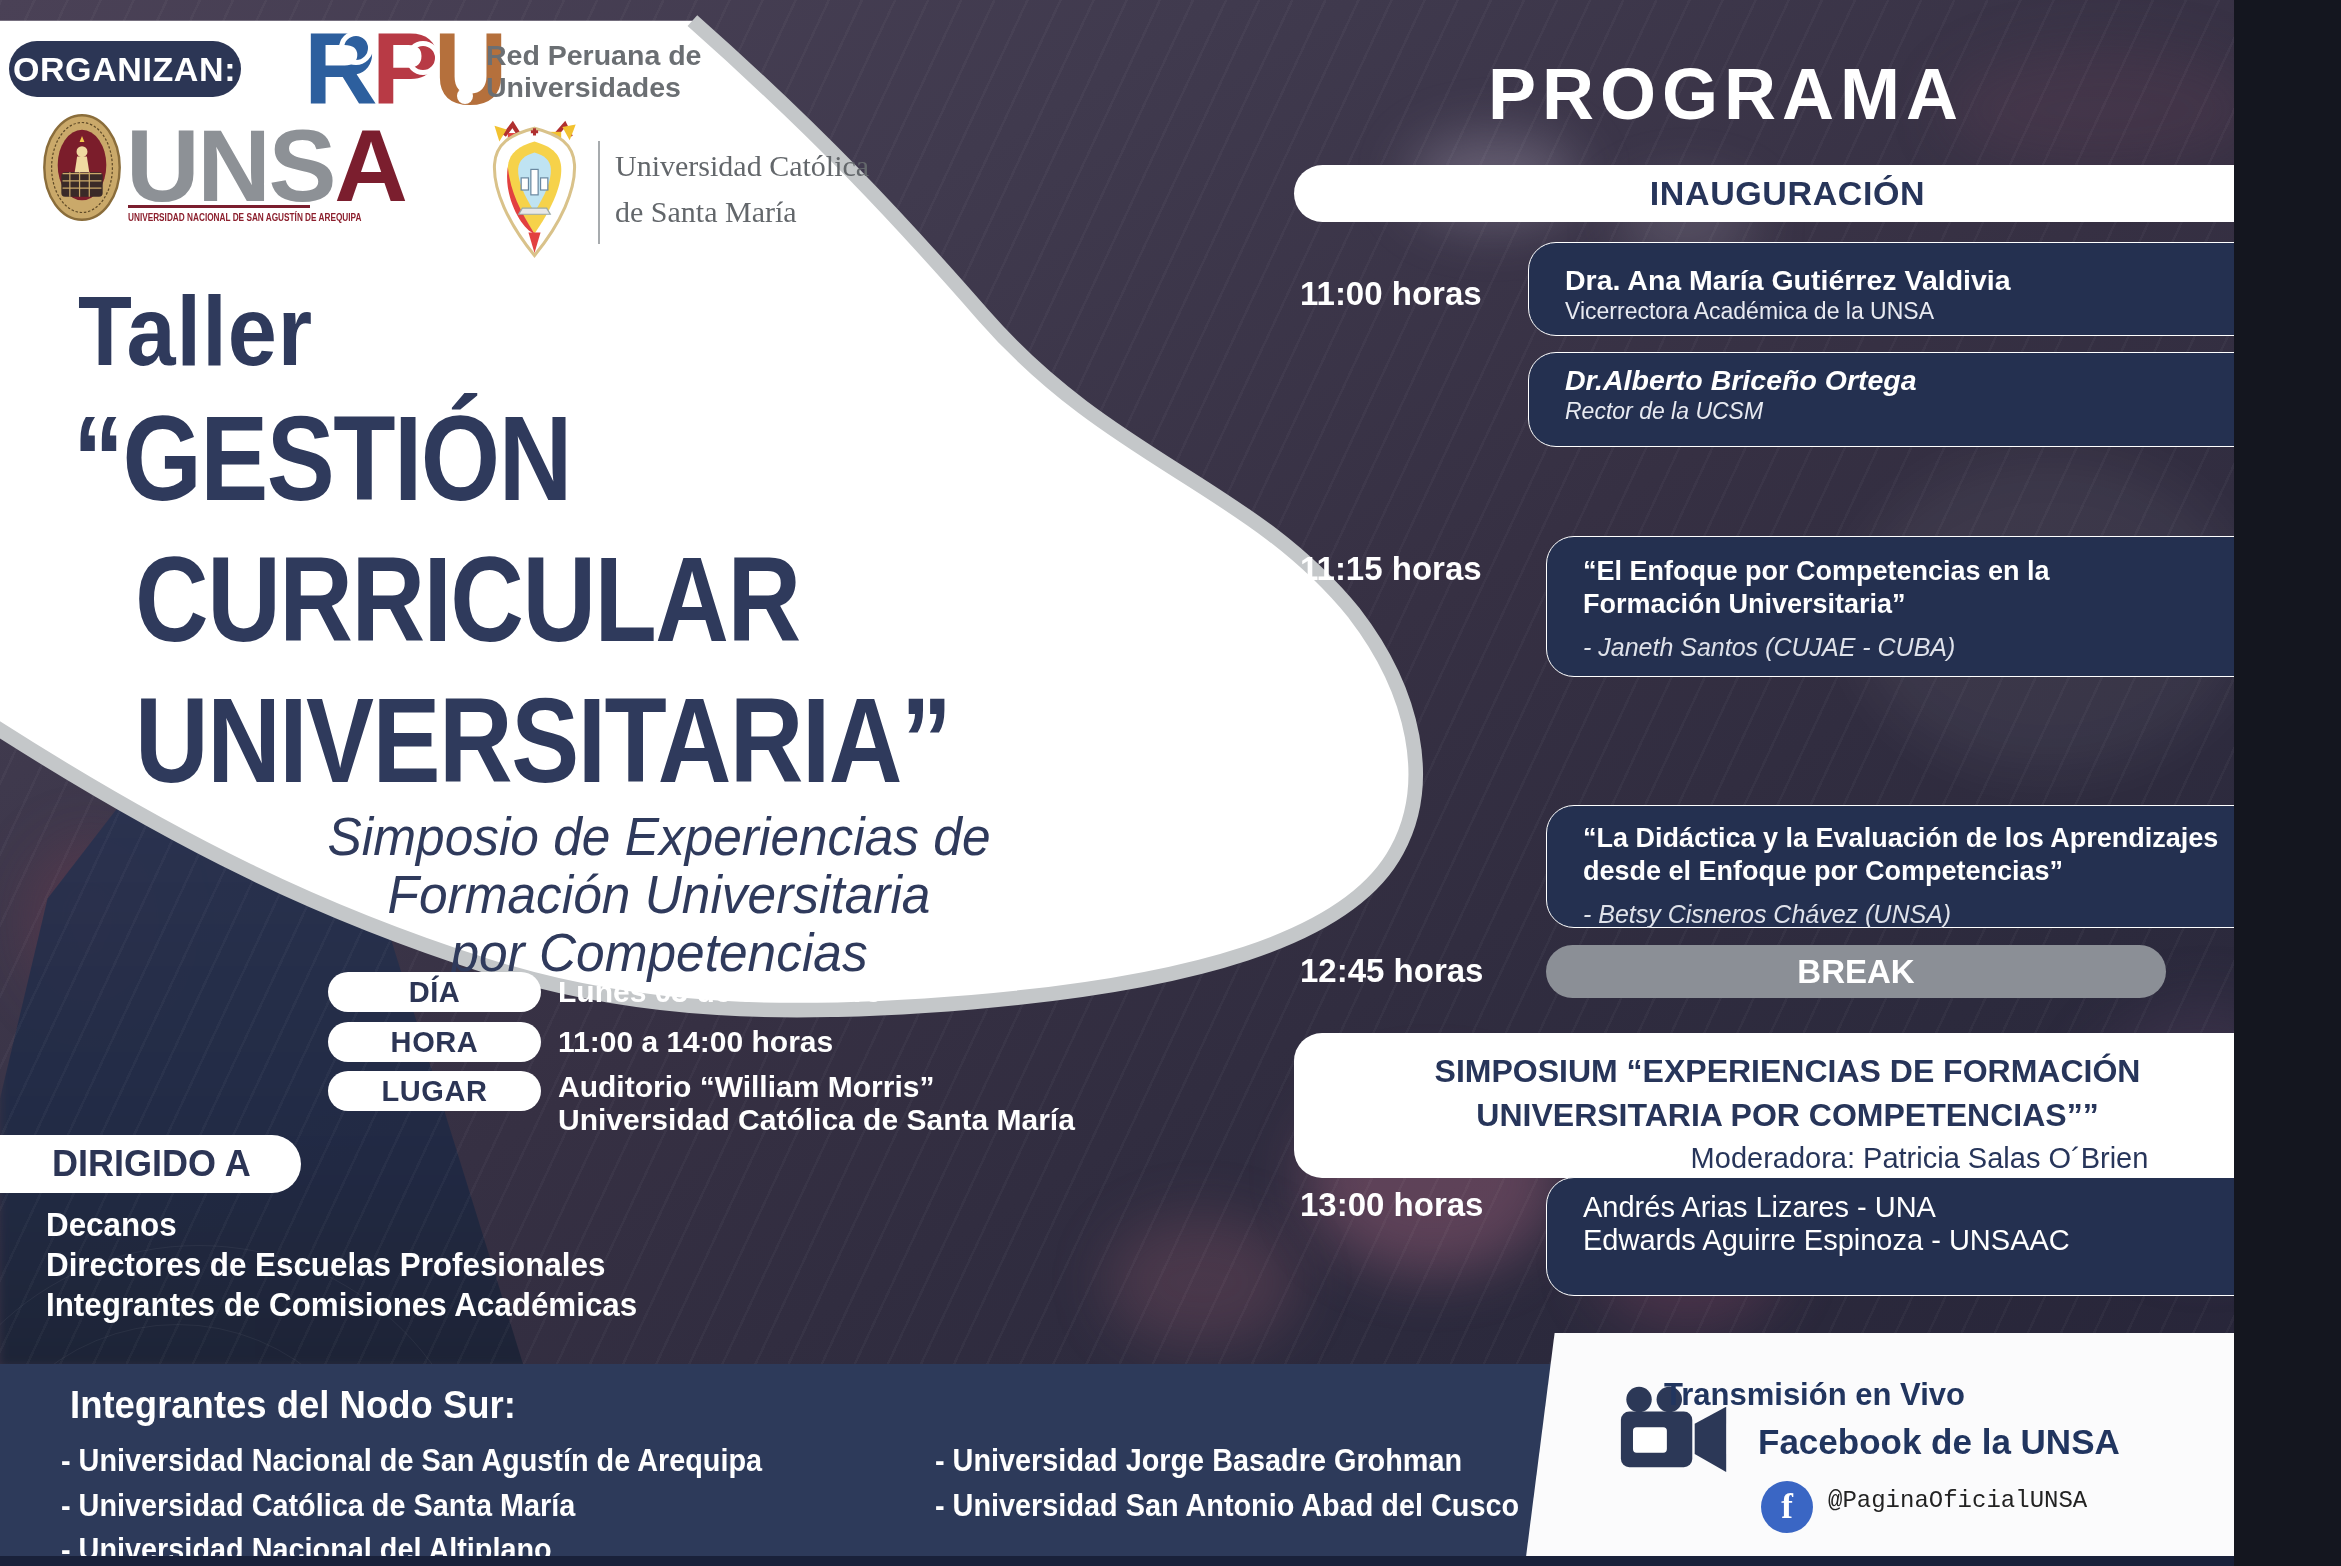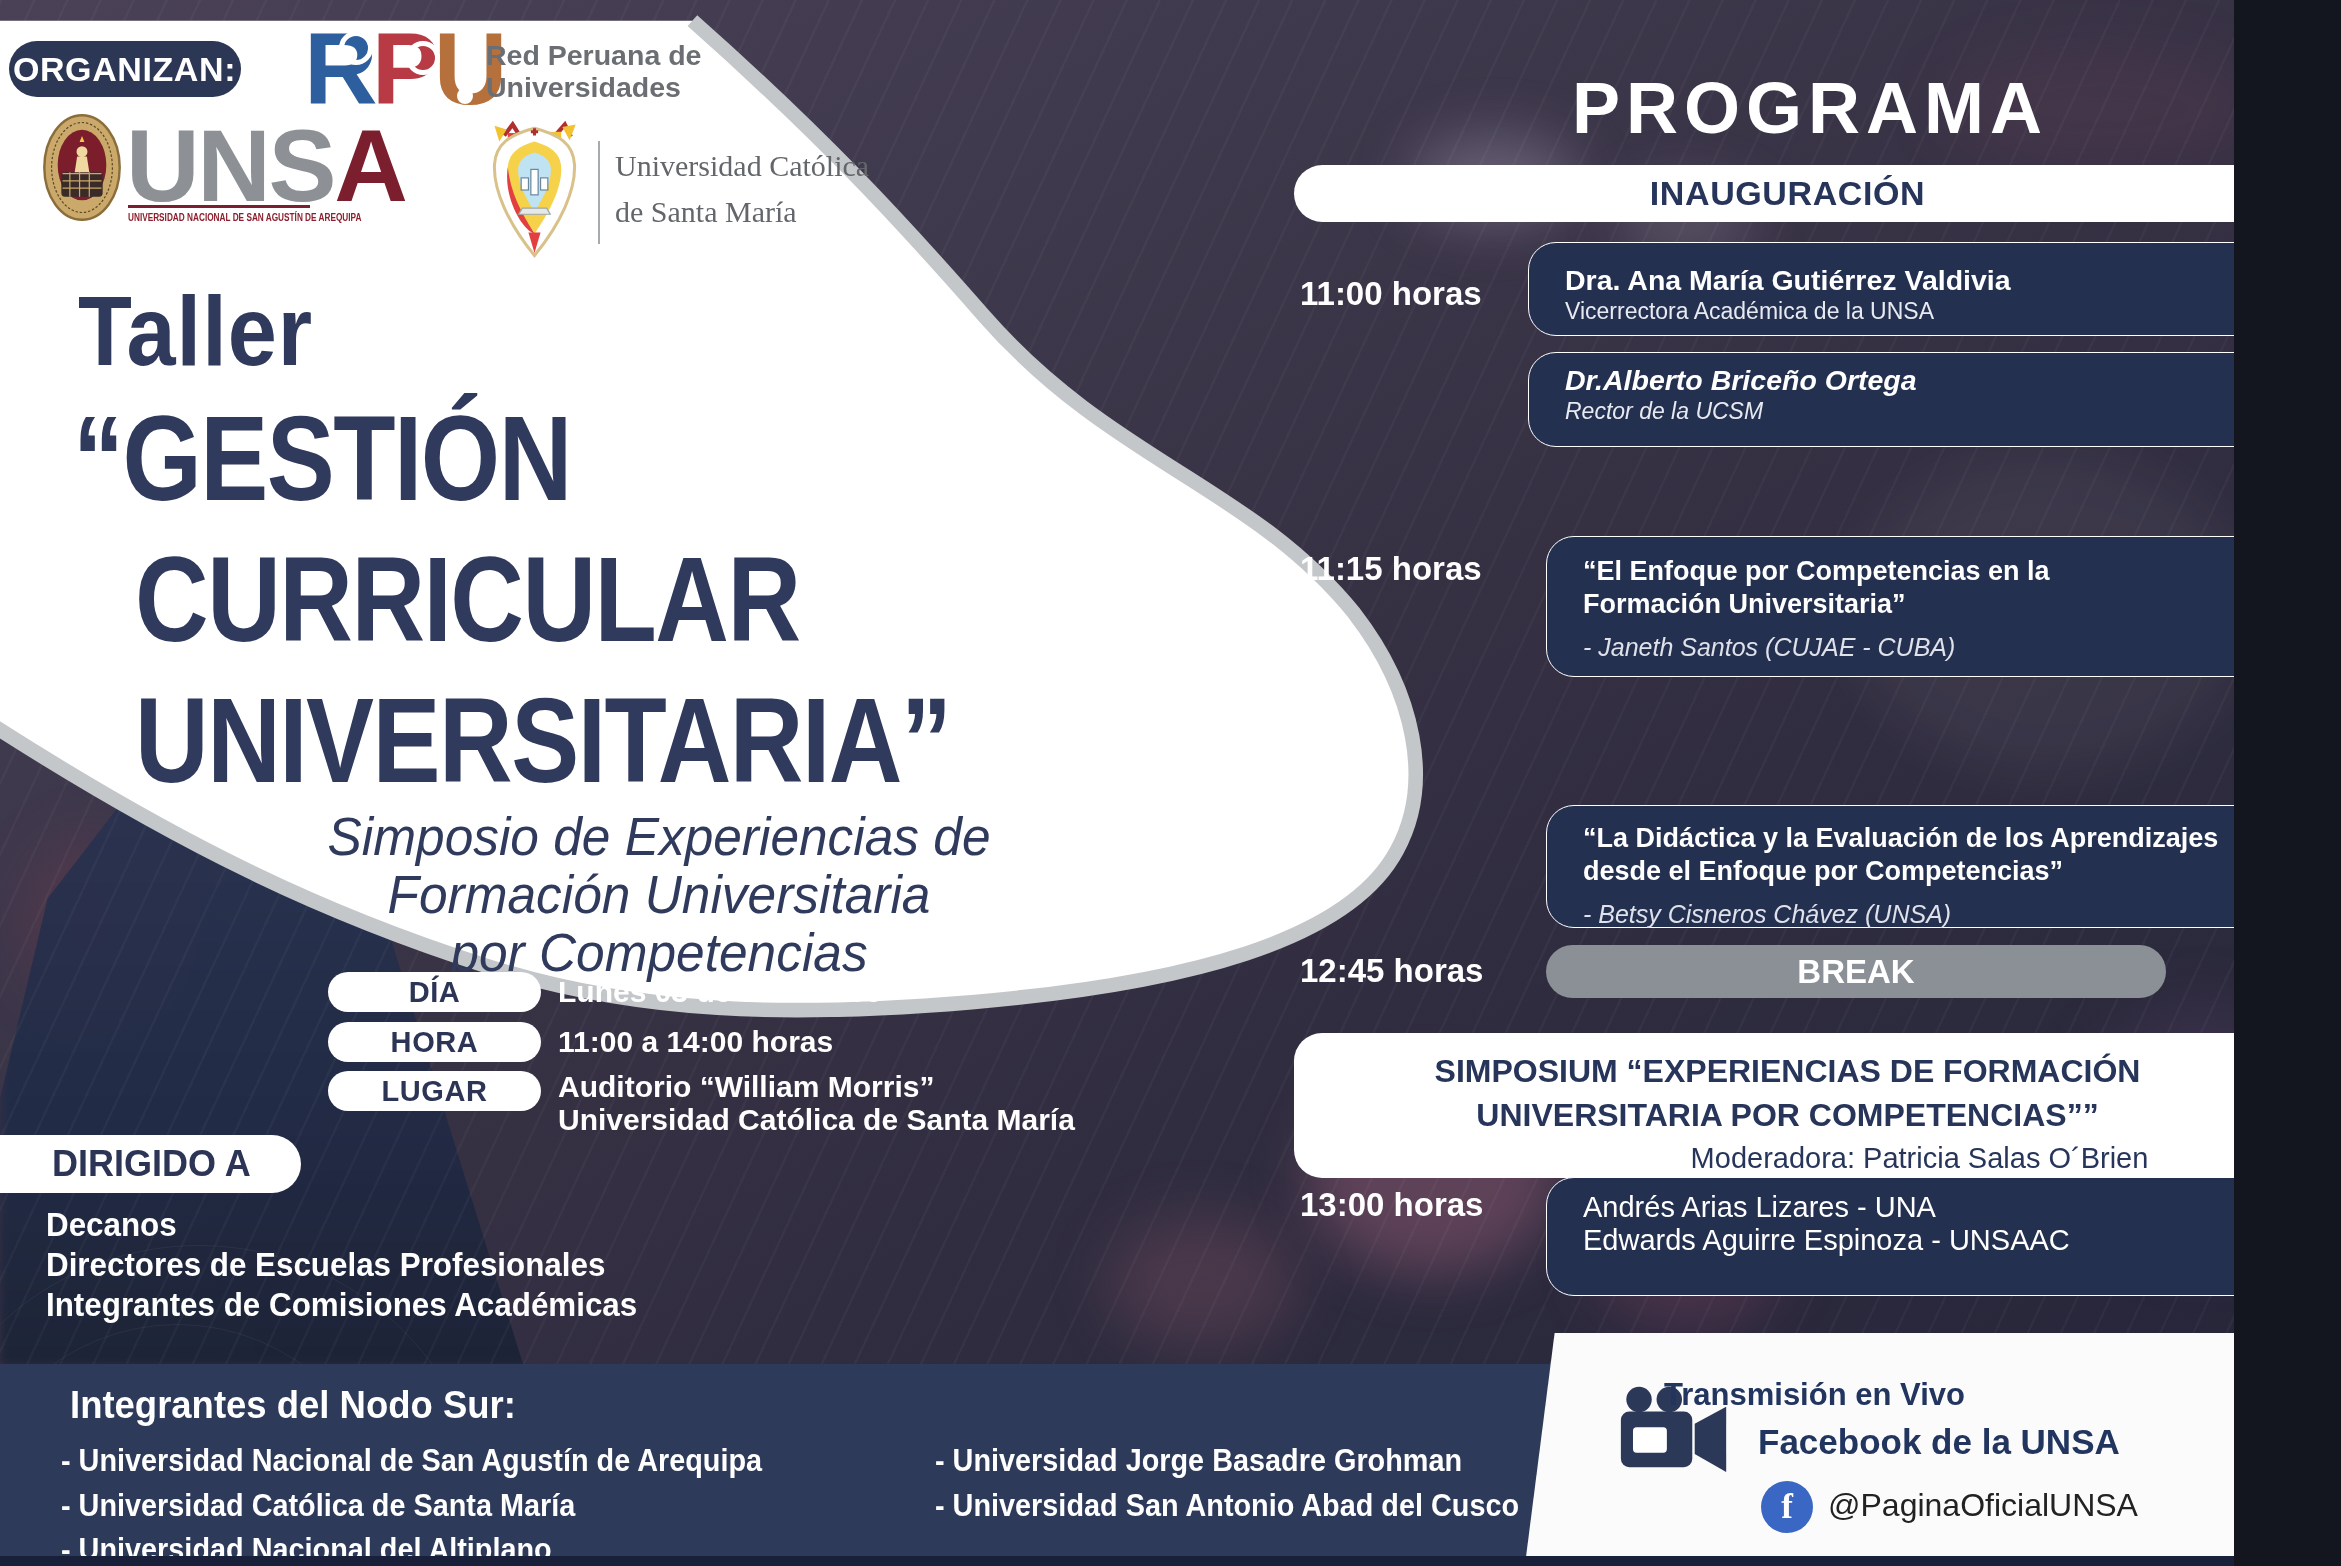--- a/index.html
+++ b/index.html
@@ -50,21 +50,21 @@
              color:#2c3555;font-weight:bold;font-size:29px;text-align:center;line-height:40px;letter-spacing:0.6px;}
   .info-val{position:absolute;left:230px;top:3px;color:#fff;font-weight:bold;font-size:30px;white-space:nowrap;line-height:33px;}
   .dirigido-pill{position:absolute;left:0;top:1135px;width:301px;height:58px;z-index:6;background:#fff;
                  border-radius:0 29px 29px 0;color:#2c3555;font-weight:bold;font-size:36px;line-height:58px;padding-left:0;}
   .dirigido-pill span{margin-left:52px;}
   .aud-item{position:absolute;left:46px;z-index:6;color:#fff;font-weight:bold;font-size:33px;
             transform:scaleX(.95);transform-origin:left;white-space:nowrap;}
   .a-0{top:1206px;}.a-1{top:1246px;}.a-2{top:1286px;}
 
   
-  .programa{position:absolute;left:1488px;top:67px;width:644px;z-index:6;text-align:center;
+  .programa{position:absolute;left:1488px;top:53px;width:644px;z-index:6;
             color:#fff;font-weight:bold;font-size:72px;letter-spacing:6px;}
   .section-bar{position:absolute;left:1294px;width:987px;height:57px;z-index:6;background:#fff;border-radius:28.5px;
                color:#27355a;font-weight:bold;font-size:34px;text-align:center;line-height:57px;letter-spacing:0.6px;}
   .bar-inau{top:165px;}.bar-conf{top:456px;width:984px;}
   .time{position:absolute;left:1300px;z-index:6;color:#fff;font-weight:bold;font-size:33px;white-space:nowrap;}
   .tm-1100{top:275px;}.tm-1115{top:550px;}.tm-1245{top:952px;}.tm-1300{top:1186px;}
   .card{position:absolute;z-index:6;background:#243050;border:1.8px solid #fff;border-radius:28px;color:#fff;
         box-sizing:border-box;padding-left:36px;}
   .c-in1{left:1528px;top:242px;width:805px;height:94px;padding-top:20.7px;}
   .c-in2{left:1528px;top:352px;width:805px;height:95px;padding-top:11px;font-style:italic;}
@@ -93,21 +93,21 @@
               transform:scaleX(.96);transform-origin:left;white-space:nowrap;}
   .nodo-item{position:absolute;z-index:7;color:#fff;font-weight:bold;font-size:31px;
              transform:scaleX(.93);transform-origin:left;white-space:nowrap;}
   .n10{left:61px;top:1443px;}.n11{left:61px;top:1488px;}.n12{left:61px;top:1532px;}
   .n20{left:935px;top:1443px;}.n21{left:935px;top:1488px;}
   .cam-icon{position:absolute;left:1610px;top:1386px;z-index:7;}
   .live1{position:absolute;left:1664px;top:1377px;z-index:7;color:#21355f;font-weight:bold;font-size:31px;white-space:nowrap;}
   .live2{position:absolute;left:1758px;top:1422px;z-index:7;color:#21355f;font-weight:bold;font-size:35px;white-space:nowrap;}
   .fb-circle{position:absolute;left:1761px;top:1481px;width:52px;height:52px;border-radius:50%;background:#3a66c4;z-index:7;
              color:#fff;font-weight:bold;font-size:35px;text-align:center;line-height:52px;font-family:"Liberation Serif",serif;}
-  .fb-handle{position:absolute;left:1828px;top:1487px;z-index:7;color:#222;font-size:32px;white-space:nowrap;}
+  .fb-handle{position:absolute;left:1828px;top:1487px;z-index:7;color:#222;font-size:24px;white-space:nowrap;font-family:Liberation Mono, monospace;}
 </style>
 </head>
 <body>
 
 <div class="poster">
 
   <div class="bokeh" style="left:1409px;top:134px;width:170px;height:91px;background:rgba(205,195,215,.28);"></div>
   <div class="bokeh" style="left:1616px;top:182px;width:140px;height:79px;background:rgba(190,180,200,.22);"></div>
   <div class="bokeh" style="left:1944px;top:49px;width:316px;height:121px;background:rgba(110,70,90,.22);"></div>
   <div class="bokeh" style="left:1852px;top:456px;width:395px;height:316px;background:rgba(255,255,255,.05);"></div>

